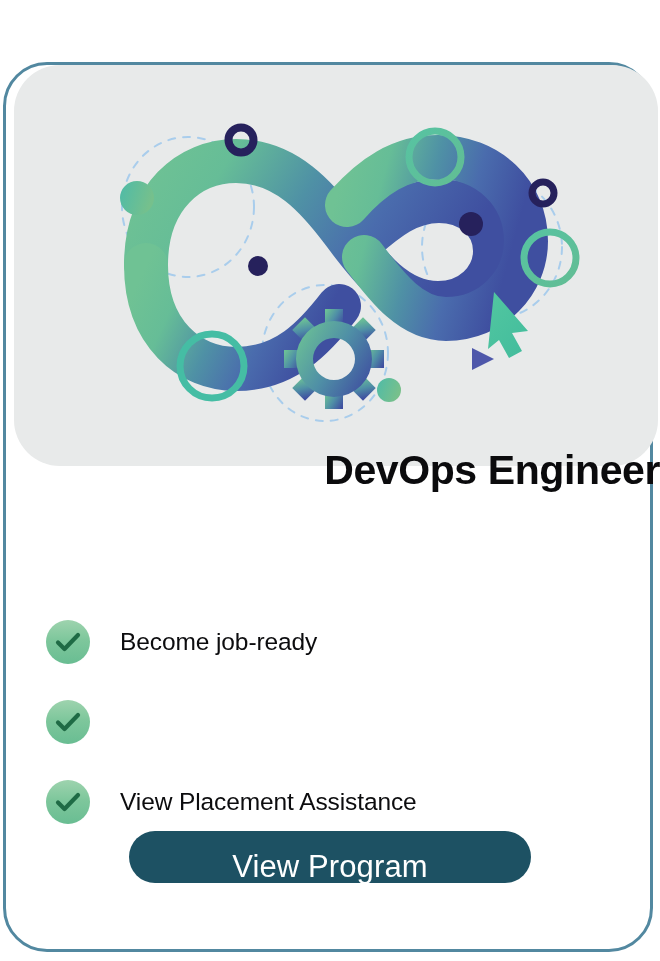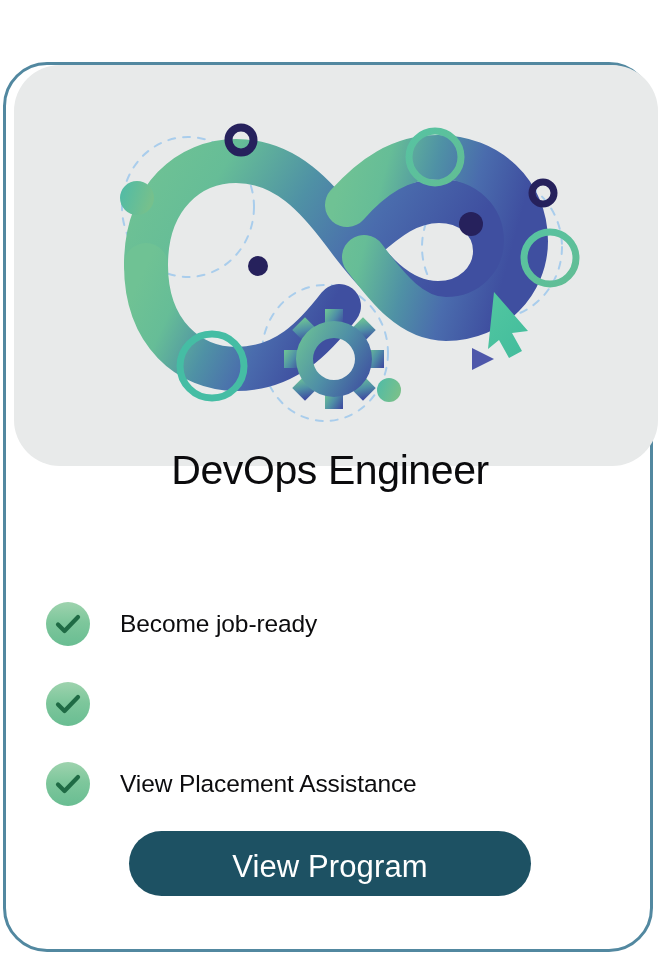--- a/index.html
+++ b/index.html
@@ -53,41 +53,41 @@
     height: 401px;
     display: block;
   }
 
   
   .card-title {
     position: absolute;
     left: 0;
     top: 450px;
     width: 660px;
-    text-align: center;
+    text-align: right;
     font-size: 41px;
-    font-weight: 400;
+    font-weight: 700;
     letter-spacing: -0.4px;
     color: #0b0b0d;
     line-height: 1;
     white-space: nowrap;
   }
 
   
   .feature-list {
     position: absolute;
     left: 46px;
     top: 584px;
     width: 600px;
   }
   .feature-row {
     position: relative;
     height: 80px;
     display: flex;
-    align-items: center;
+    align-items: flex-end;
   }
   .check-badge {
     position: relative;
     flex: 0 0 auto;
     width: 44px;
     height: 44px;
     border-radius: 50%;
     background: linear-gradient(180deg, #9ed3ae 0%, #7ec79c 45%, #69bd92 100%);
   }
   .check-badge svg {
@@ -107,21 +107,21 @@
     white-space: nowrap;
     letter-spacing: -0.1px;
   }
 
   
   .cta-button {
     position: absolute;
     left: 129px;
     top: 831px;
     width: 402px;
-    height: 65px;
+    height: 52px;
     box-sizing: border-box;
     border: 0;
     border-radius: 36px;
     background: #1d5163;
     color: #ffffff;
     font-family: "Liberation Sans", sans-serif;
     font-size: 31px;
     font-weight: 500;
     letter-spacing: 0.1px;
     cursor: pointer;

